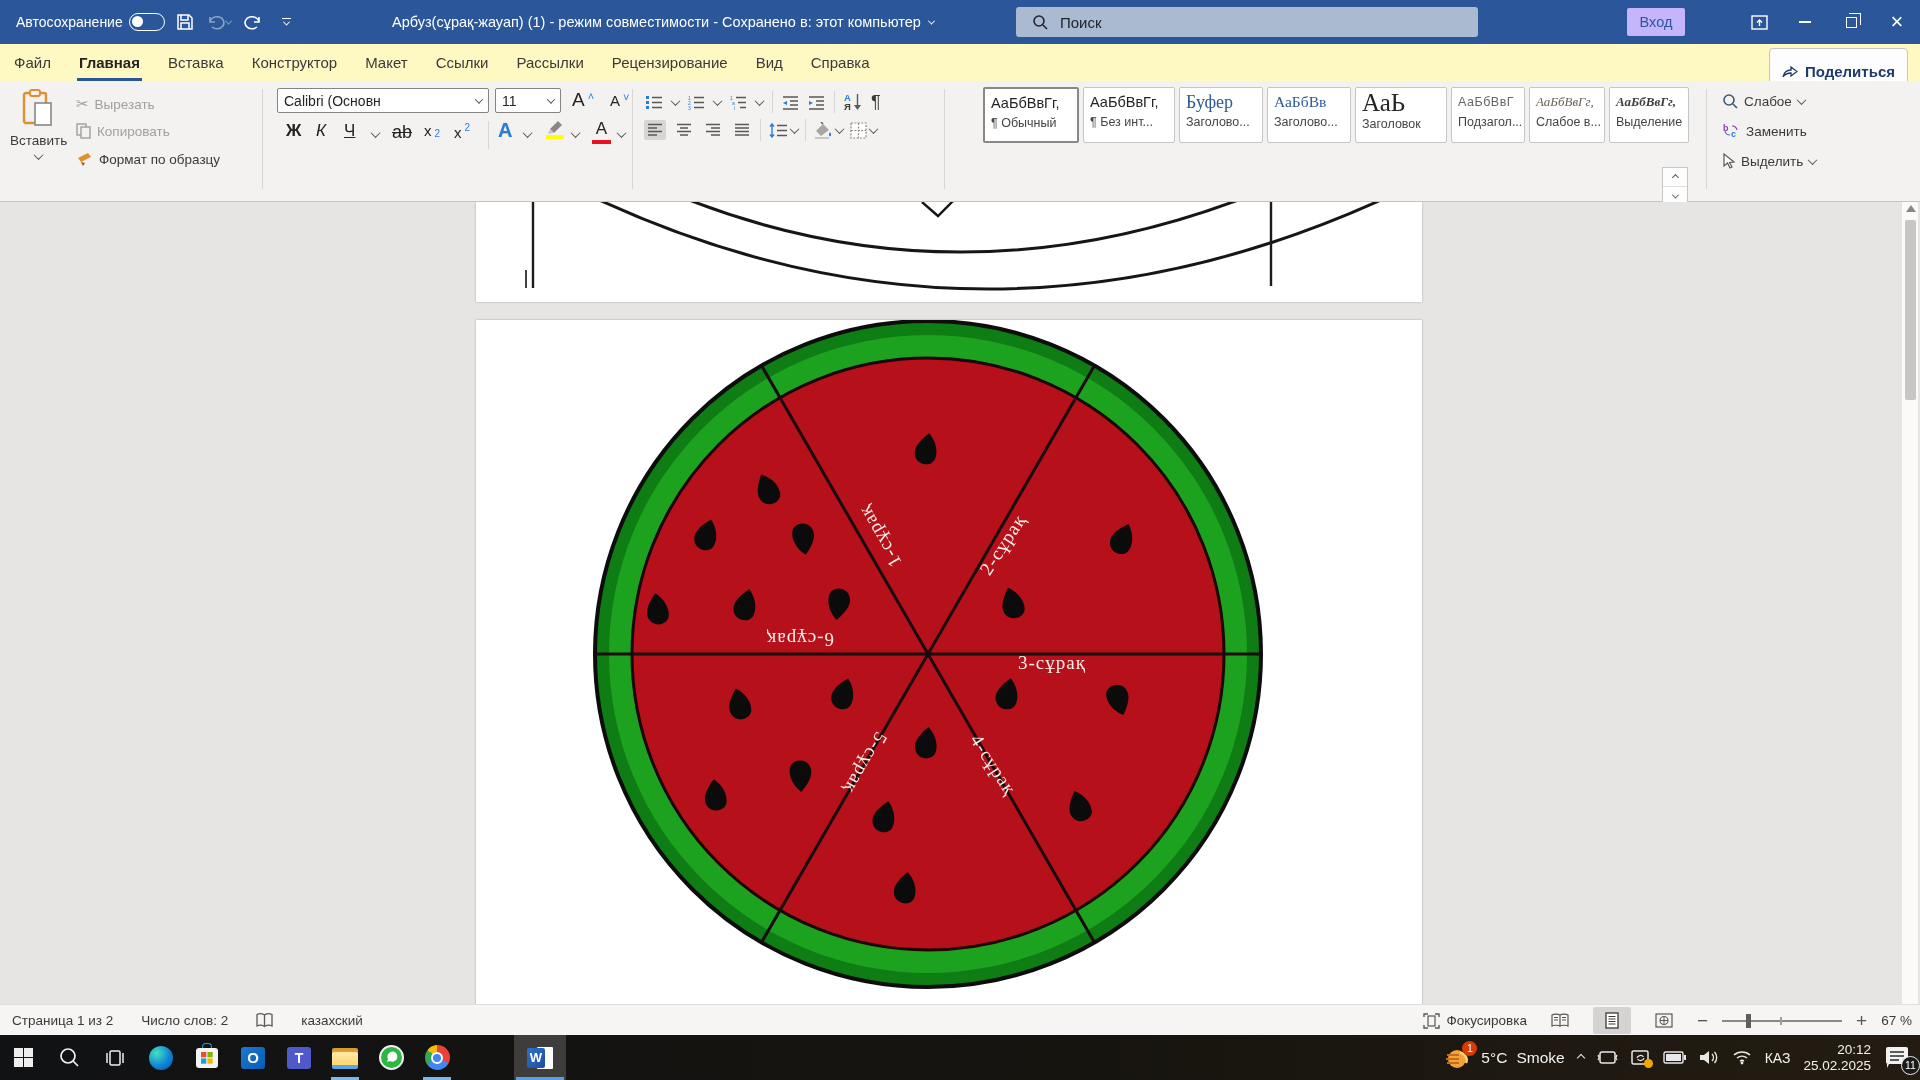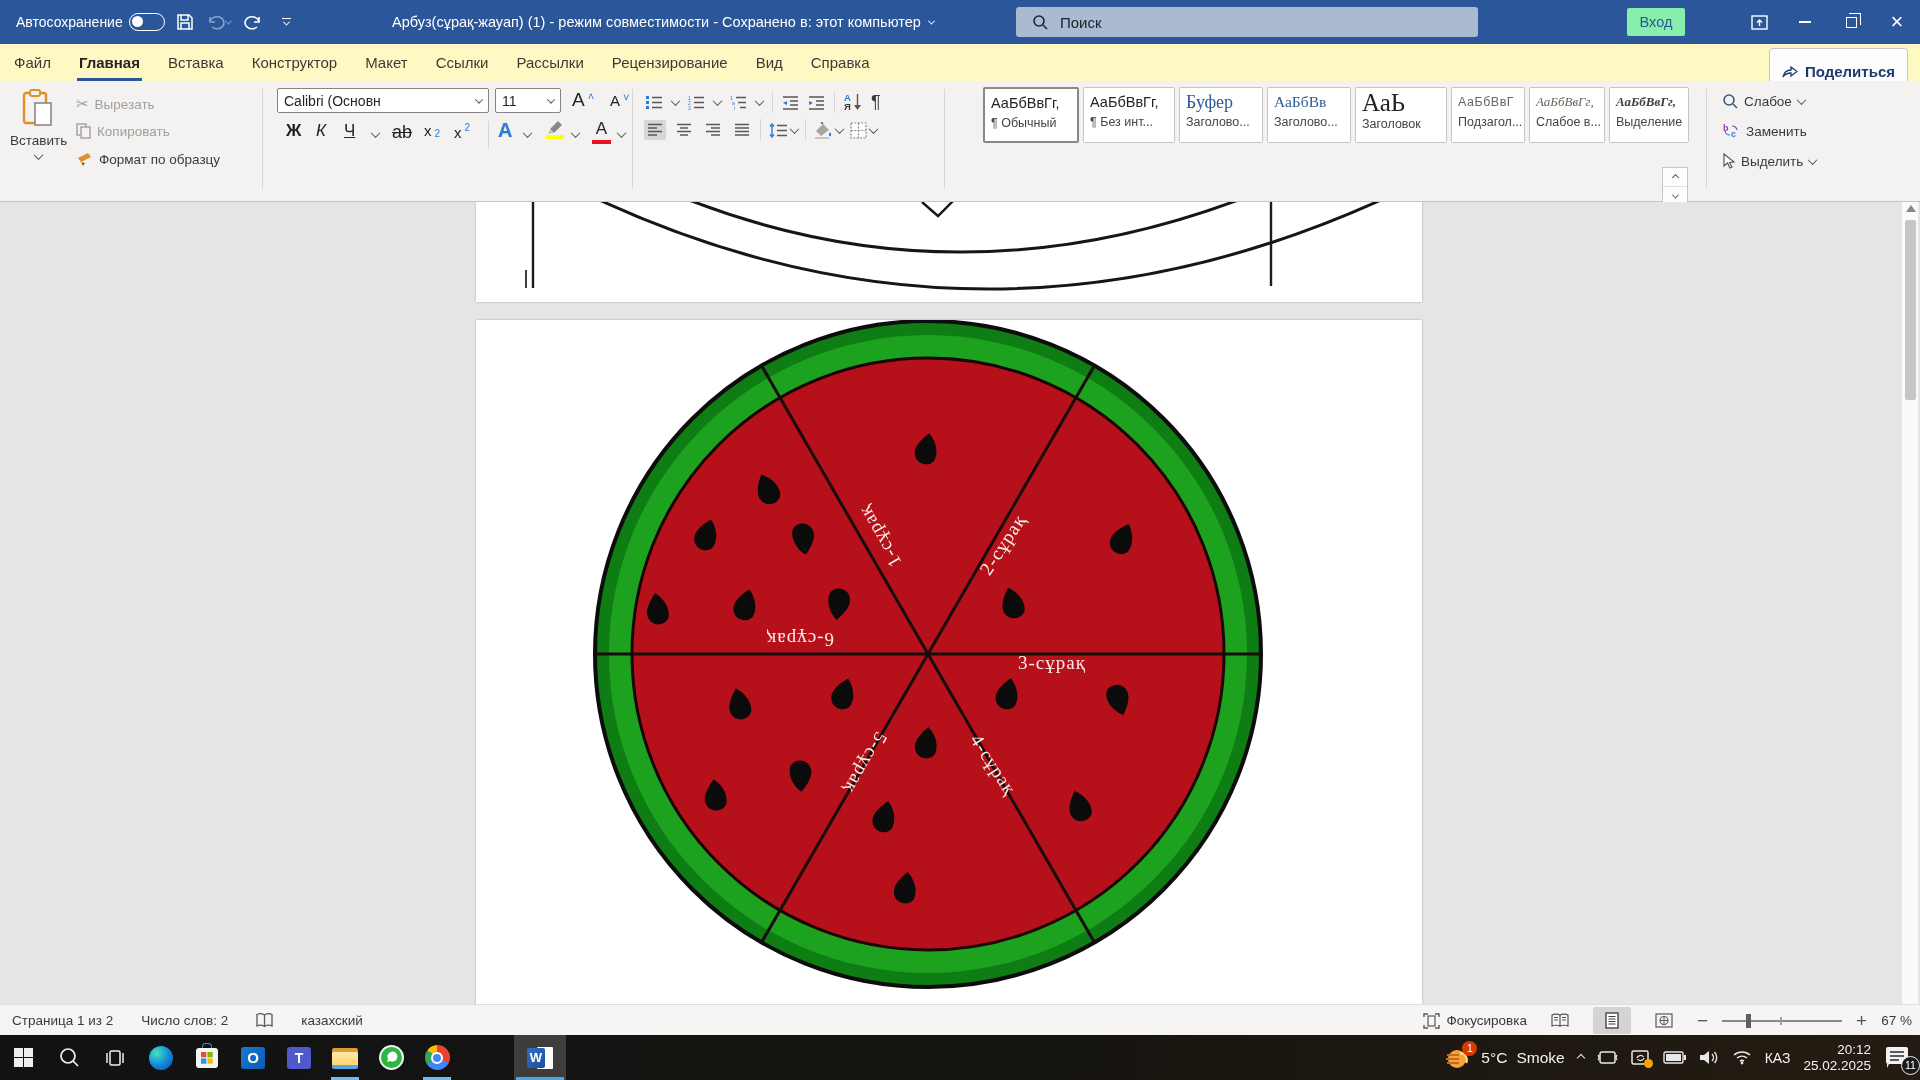--- a/index.html
+++ b/index.html
@@ -15,21 +15,21 @@
   .toggle { width:36px; height:18px; border:1.6px solid #fff; border-radius:9px; position:relative; }
   .toggle .knob { position:absolute; left:2px; top:2px; width:11px; height:11px; border-radius:50%; background:#fff; }
   .qbtn { width:28px; height:28px; display:flex; align-items:center; justify-content:center; }
   .dim { opacity:.45; }
   .chev { display:inline-block; width:7px; height:7px; border-right:1.6px solid currentColor; border-bottom:1.6px solid currentColor; transform:rotate(45deg) translate(-1px,-1px); }
   .chev.up { transform:rotate(-135deg); }
   .doc-title { position:absolute; left:392px; top:0; height:44px; display:flex; align-items:center; gap:8px; font-size:14.5px; white-space:nowrap; }
   .search-pill { position:absolute; left:1016px; top:7px; width:462px; height:30px; background:#a9bad1; border-radius:3px; display:flex; align-items:center; gap:12px; padding-left:16px; color:#20242c; font-size:15px; }
   .cap-btns { position:absolute; right:0; top:0; height:44px; display:flex; align-items:center; }
   .cap { width:46px; height:44px; display:flex; align-items:center; justify-content:center; color:#fff; }
-  .signin { position:absolute; left:1627px; top:8px; width:58px; height:28px; background:#86efac; color:#2b579a; font-size:14.5px; display:flex; align-items:center; justify-content:center; border-radius:2px; }
+  .signin { position:absolute; left:1627px; top:8px; width:58px; height:28px; background:#c4b5fd; color:#2b579a; font-size:14.5px; display:flex; align-items:center; justify-content:center; border-radius:2px; }
   .restore-glyph { width:11px; height:11px; border:1.4px solid #fff; position:relative; }
   .restore-glyph:before { content:""; position:absolute; left:2px; top:-5px; width:11px; height:11px; border:1.4px solid #fff; border-left:none; border-bottom:none; }
   .close-glyph { font-size:22px; line-height:1; font-weight:300; }
 
   
   .tabsrow { position:absolute; left:0; top:44px; width:1920px; height:37px; background:#fef9c3; display:flex; align-items:center; }
   .tab { padding:0 14px; height:37px; display:flex; align-items:center; font-size:15px; color:#3b3a39; position:relative; white-space:nowrap; }
   .tab.active { font-weight:bold; color:#252423; }
   .tab.active:after { content:""; position:absolute; left:12px; right:12px; bottom:0; height:3px; background:#2b579a; }
   .share-btn { position:absolute; right:12px; top:4px; height:46px; border:1px solid #c8c6c4; background:#fdfdfd; border-radius:4px; display:flex; align-items:center; gap:7px; padding:0 12px; color:#1f3b6d; font-weight:bold; font-size:15px; }

